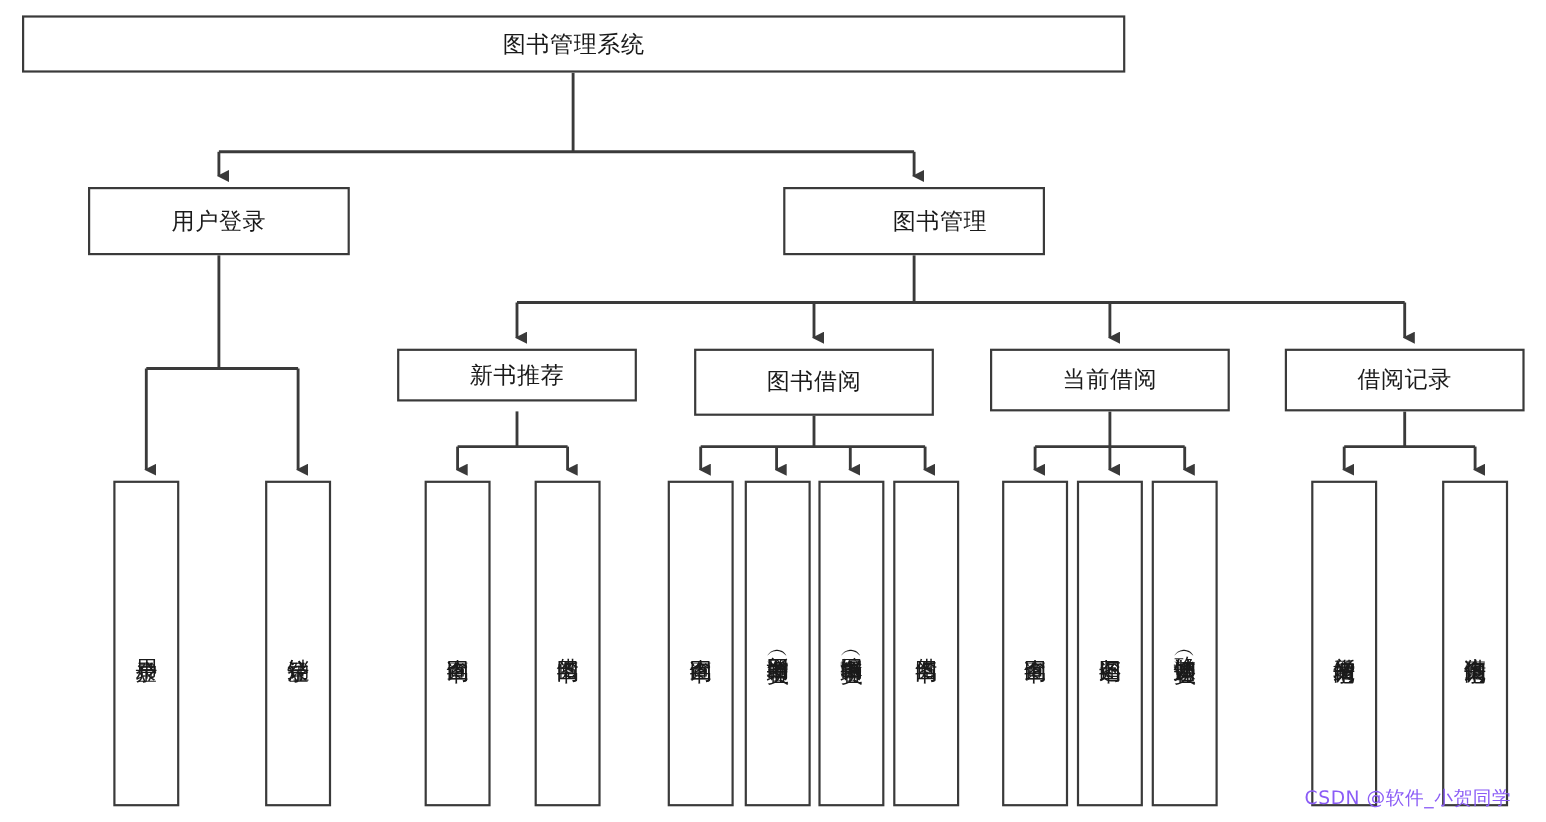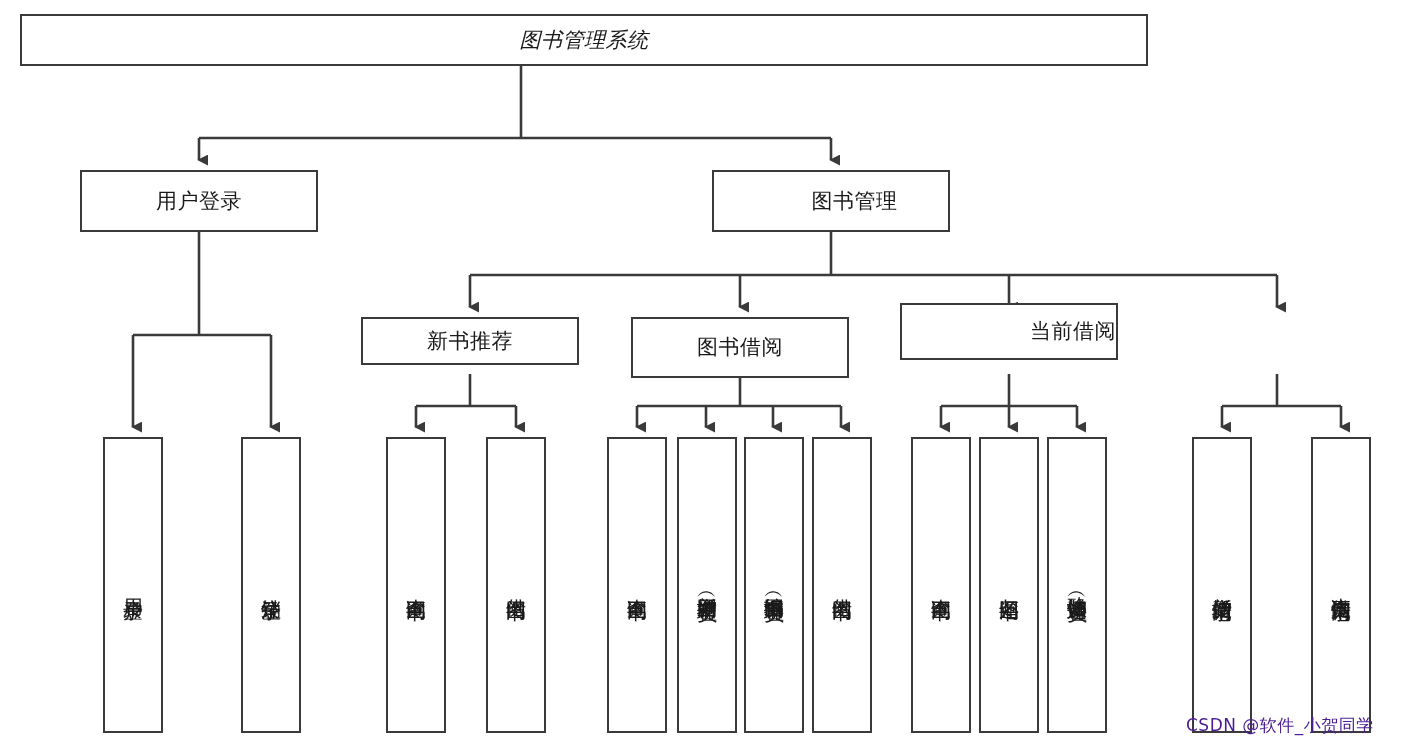--- a/index.html
+++ b/index.html
@@ -72,21 +72,21 @@
     margin-top: 60px;
   }
   .node.vert.tall .label {
     margin-top: 0px;
   }
   #watermark {
     position: absolute;
     left: 1186px;
     top: 714px;
     font-size: 17px;
-    color: #4c1d95;
+    color: #8b5cf6;
     letter-spacing: 0.5px;
     z-index: 5;
     white-space: nowrap;
     font-family: "DejaVu Sans", "Liberation Sans", sans-serif;
   }
 </style>
 </head>
 <body>
 
 <div id="diagram-root">
@@ -135,39 +135,42 @@
       <path d="M 1009 406 L 1009 427" marker-end="url(#arrow)"></path>
       <path d="M 1077 406 L 1077 427" marker-end="url(#arrow)"></path>
 
       <path d="M 1277 374 L 1277 406"></path>
       <path d="M 1222 406 L 1341 406"></path>
       <path d="M 1222 406 L 1222 427" marker-end="url(#arrow)"></path>
       <path d="M 1341 406 L 1341 427" marker-end="url(#arrow)"></path>
     </g>
   </svg>
 
-  <div class="node horiz root" style="left:20px; top:14px; width:1128px; height:52px;font-style:italic;">
+  <div class="node horiz root" style="left:20px; top:14px; width:1003px; height:52px;">
     <span class="label">图书管理系统</span>
   </div>
 
   <div class="node horiz" style="left:80px; top:170px; width:238px; height:62px;">
     <span class="label">用户登录</span>
   </div>
   <div class="node horiz" style="left:712px; top:170px; width:238px; height:62px;padding-left:47px;">
     <span class="label">图书管理</span>
   </div>
 
   <div class="node horiz" style="left:361px; top:317px; width:218px; height:48px;">
     <span class="label">新书推荐</span>
   </div>
   <div class="node horiz" style="left:631px; top:317px; width:218px; height:61px;">
     <span class="label">图书借阅</span>
   </div>
-  <div class="node horiz" style="left:900px; top:303px; width:218px; height:57px;justify-content:flex-end;">
+  <div class="node horiz" style="left:900px; top:317px; width:218px; height:57px;">
     <span class="label">当前借阅</span>
+  </div>
+  <div class="node horiz" style="left:1168px; top:317px; width:218px; height:57px;">
+    <span class="label">借阅记录</span>
   </div>
 
   <div class="node vert mid" style="left:103px; top:437px; width:60px; height:296px;">
     <span class="label" style="margin-top: 138px;">用户登录</span>
   </div>
   <div class="node vert mid" style="left:241px; top:437px; width:60px; height:296px;">
     <span class="label" style="margin-top: 138px;">注销登录</span>
   </div>
 
   <div class="node vert mid" style="left:386px; top:437px; width:60px; height:296px;">

